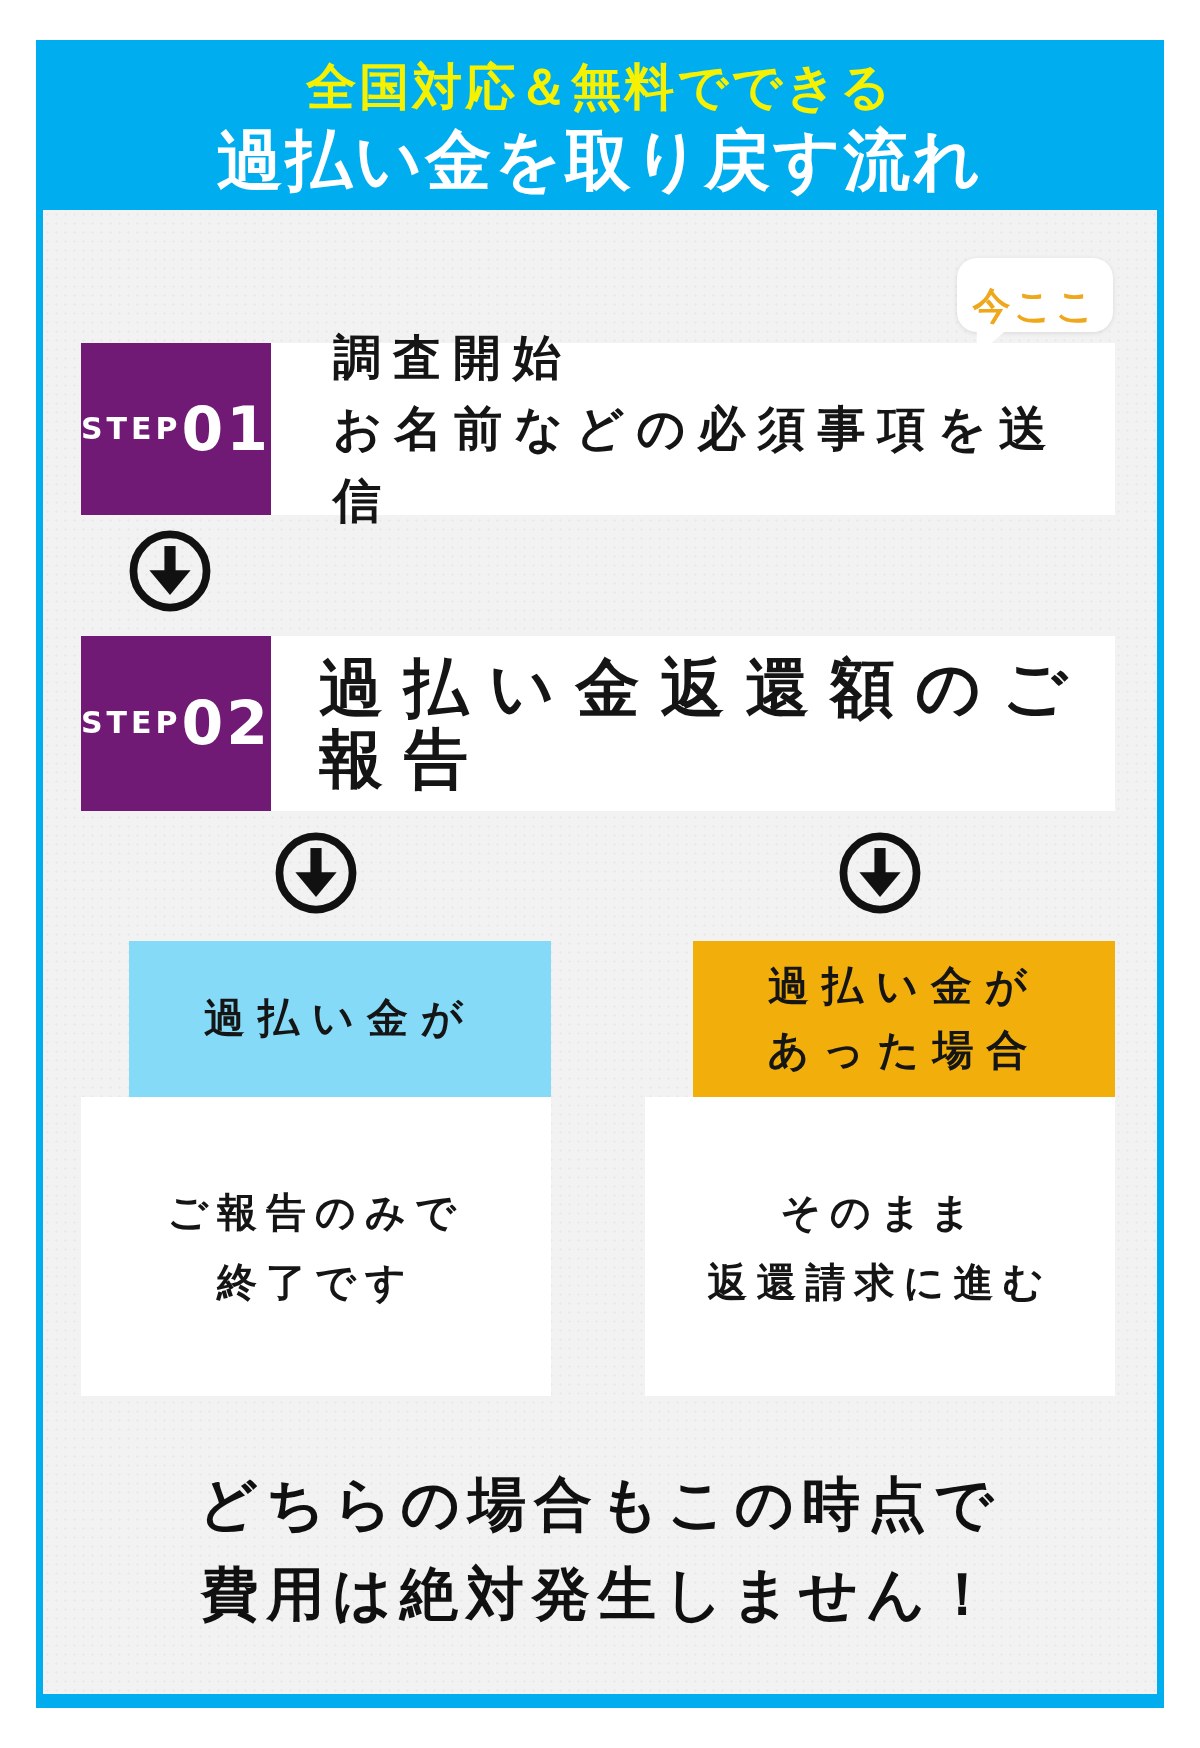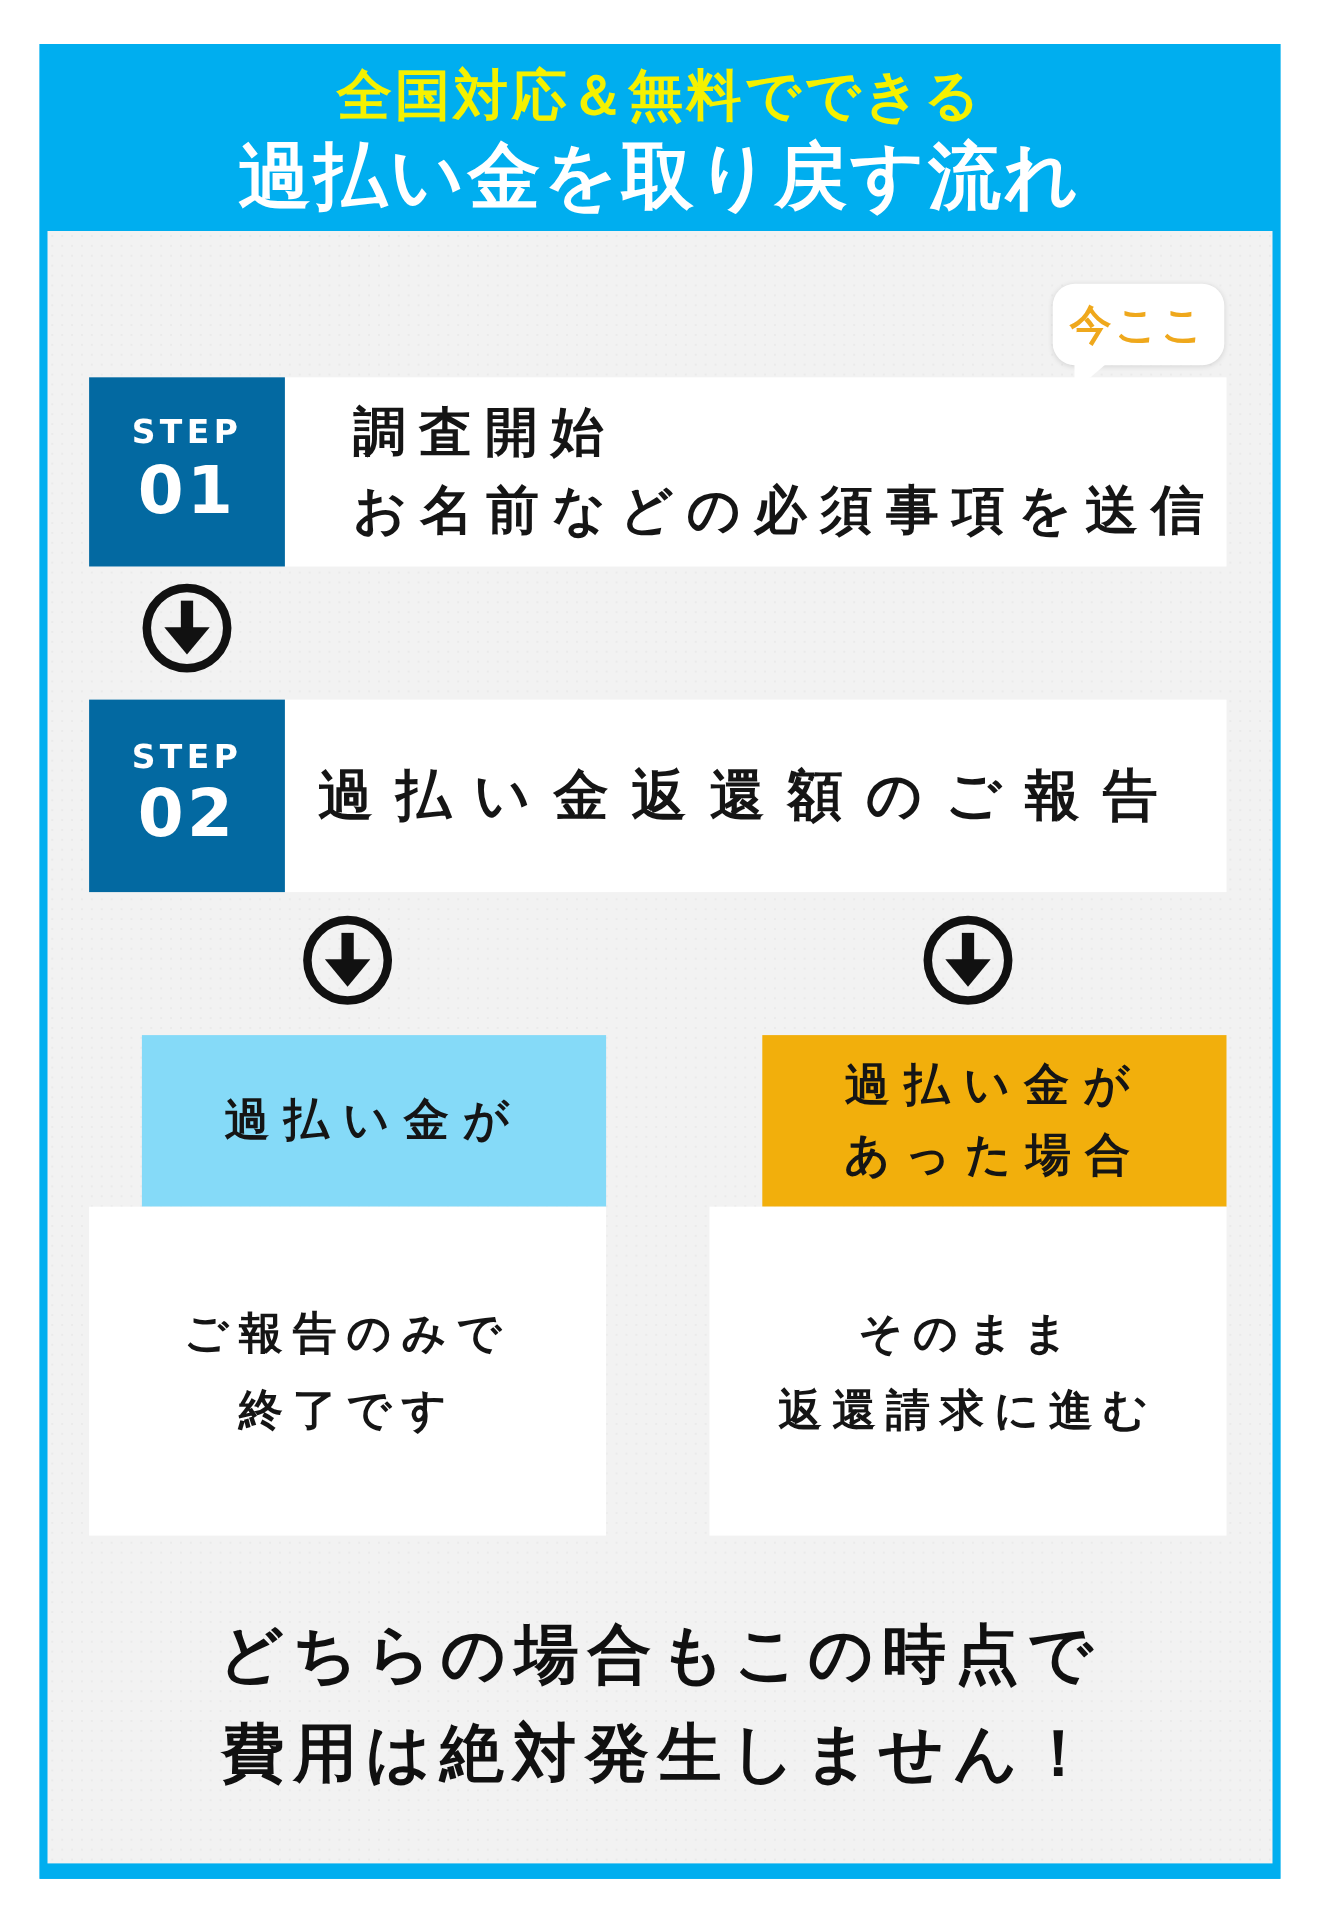--- a/index.html
+++ b/index.html
@@ -13,39 +13,39 @@
     justify-content:center; align-items:center; gap:10px; }
   .header-line1 { color:#F5F100; font-size:50px; font-weight:bold; letter-spacing:3px; line-height:1.1; }
   .header-line2 { color:#ffffff; font-size:66px; font-weight:bold; letter-spacing:3px; line-height:1.1; }
 
   .card-body { position:relative; height:1484px; background-color:#F2F2F2;
     background-image:radial-gradient(rgba(0,0,0,0.030) 1.3px, transparent 1.3px);
     background-size:9px 9px; }
 
   
   .bubble { position:absolute; left:914px; top:48px; width:156px; height:74px;
-    background:#ffffff; border-radius:20px; display:flex; align-items:center; justify-content:center;
+    background:#ffffff; border-radius:20px; display:flex; align-items:flex-end; justify-content:center;
     z-index:3; box-shadow:0 1px 5px rgba(0,0,0,0.10); }
   .bubble-tail { position:absolute; left:16px; bottom:-26px; width:0; height:0;
     border-left:7px solid transparent; border-right:26px solid transparent;
     border-top:34px solid #ffffff; transform:rotate(12deg); }
   .bubble-label { color:#EFA81C; font-weight:bold; font-size:38px; letter-spacing:3px; }
 
   
   .step-row { position:absolute; left:38px; width:1034px; background:#ffffff; display:flex; z-index:2; }
   .step-row-1 { top:133px; height:172px; }
   .step-row-2 { top:426px; height:175px; }
-  .step-badge { flex:0 0 178px; background:#0369a1; color:#ffffff; display:flex;
-    flex-direction:column; align-items:center; justify-content:center; }
+  .step-badge { flex:0 0 178px; background:#701a75; color:#ffffff; display:flex;
+    flex-direction:row; align-items:center; justify-content:center; }
   .step-word { font-size:30px; font-weight:bold; letter-spacing:4px; line-height:1.15; }
   .step-num  { font-size:60px; font-weight:bold; letter-spacing:3px; line-height:1.15;text-align:center; }
   .step-title { display:flex; flex-direction:column; justify-content:center;
     color:#151515; font-weight:bold; }
   .step-title-1 { padding-left:62px; font-size:48px; letter-spacing:12px; line-height:1.48; }
-  .step-title-2 { padding-left:30px; font-size:50px; letter-spacing:21px; line-height:1.1; }
+  .step-title-2 { padding-left:48px; font-size:64px; letter-spacing:21px; line-height:1.1; }
 
   
   .arrow { position:absolute; width:86px; height:86px; z-index:1; }
   .arrow svg { width:100%; height:100%; display:block; }
   .arrow-1 { left:84px;  top:318px; }
   .arrow-left { left:230px; top:620px; }
   .arrow-right { left:794px; top:620px; }
 
   
   .branch { position:absolute; top:731px; width:470px; }

